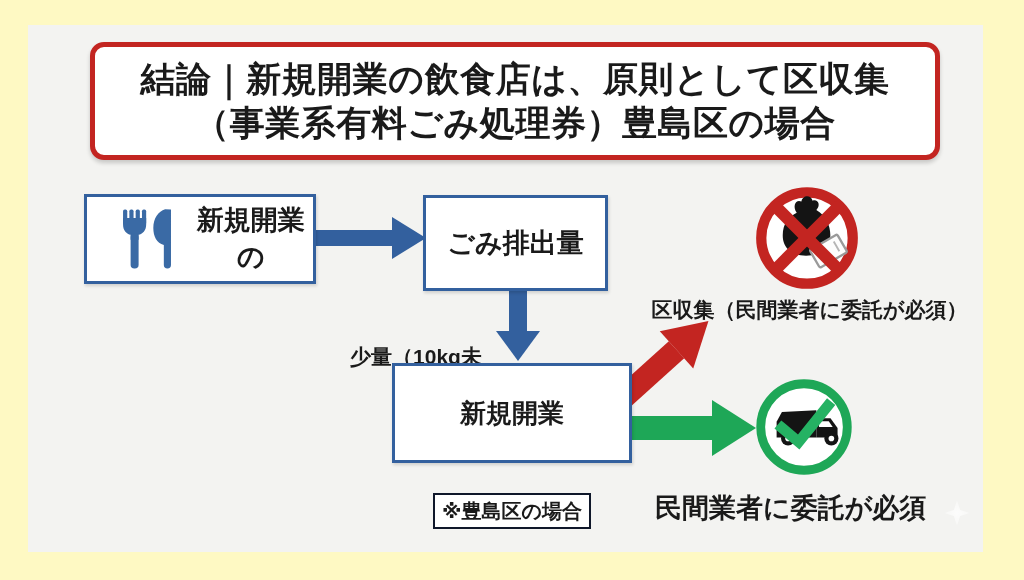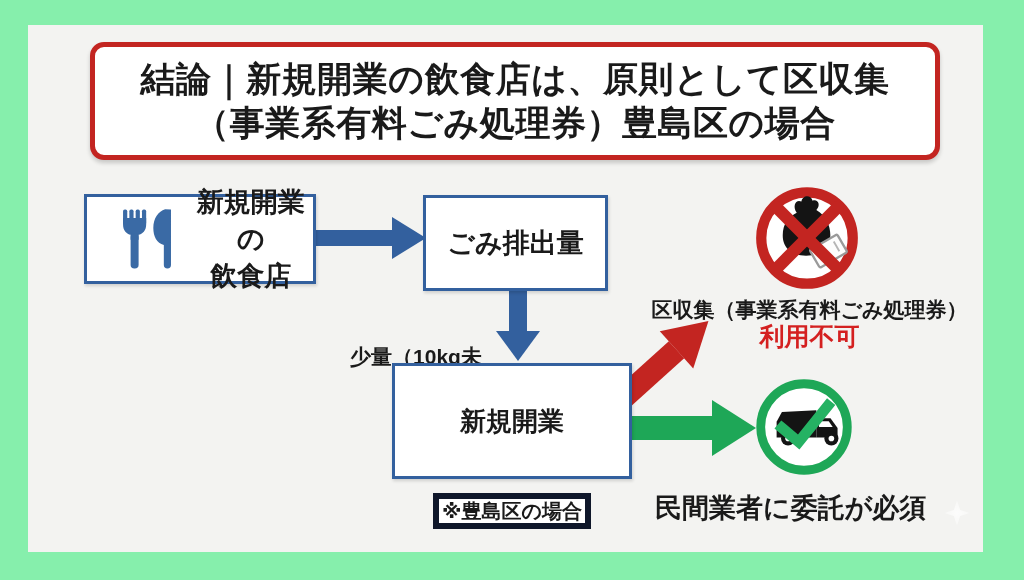--- a/index.html
+++ b/index.html
@@ -2,37 +2,37 @@
 <html style="--blue: #33609e; --blue-icon: #3a6aa5; --red: #c32521; --red-text: #d42020; --green: #1ea757; --green-check: #25b263; --ink: #1a1a1a; --slide-bg: #f3f3f1;"><head>
 <meta charset="utf-8">
 <style>
   :root{
     --blue:#33609e; --blue-icon:#3a6aa5; --red:#c32521; --red-text:#d42020;
     --green:#1ea757; --green-check:#25b263; --ink:#1a1a1a; --slide-bg:#f3f3f1;
   }
   html,body{margin:0;padding:0;}
   body{width:1024px;height:580px;overflow:hidden;background:#ffffff;
        font-family:"Liberation Sans","DejaVu Sans",sans-serif;color:var(--ink);}
-  #stage{position:relative;width:1024px;height:580px;background:#86efac;}
+  #stage{position:relative;width:1024px;height:580px;background:#fef9c3;}
   .slide-bg{position:absolute;left:28px;top:25px;width:955px;height:527px;background:var(--slide-bg);}
   .abs{position:absolute;}
   .title-box{left:90px;top:42px;width:850px;height:118px;background:#fff;
     border:5px solid var(--red);border-radius:14px;box-sizing:border-box;
     display:flex;flex-direction:column;align-items:center;justify-content:center;
     font-size:35px;font-weight:800;line-height:44px;text-align:center;letter-spacing:.5px;
     box-shadow:0 3px 4px rgba(0,0,0,.18);z-index:3;}
   .flow-box{background:#fff;border:3px solid var(--blue);box-sizing:border-box;
     display:flex;align-items:center;justify-content:center;text-align:center;
     font-weight:800;box-shadow:1px 2px 3px rgba(0,0,0,.15);z-index:2;}
   .box-restaurant{left:84px;top:194px;width:232px;height:90px;padding-left:31px;}
   .box-waste{left:423px;top:195px;width:185px;height:96px;}
-  .box-decision{left:392px;top:363px;width:240px;height:116px;flex-direction:column;}
+  .box-decision{left:392px;top:363px;width:240px;height:100px;flex-direction:column;}
   .two-line{display:flex;flex-direction:column;font-size:27px;line-height:37px;}
   .box-decision .line{font-size:26px;line-height:35px;}
-  .note-box{left:433px;top:493px;width:158px;height:36px;background:#fff;border:6px solid #0f172a;
+  .note-box{left:433px;top:493px;width:158px;height:36px;background:#fff;border:2px solid #0f172a;
     box-sizing:border-box;display:flex;align-items:center;justify-content:center;
     font-size:20px;font-weight:800;z-index:2;}
   .arrow-label{left:332px;top:307px;width:168px;text-align:center;font-size:21px;font-weight:800;z-index:2;margin-top:36px;}
   .denied-label{left:612px;top:297px;width:395px;text-align:center;z-index:2;}
   .denied-label .l1{font-size:21px;font-weight:800;line-height:25px;}
   .denied-label .l2{font-size:25px;font-weight:800;line-height:29px;color:var(--red-text);}
   .required-label{left:655px;top:490px;width:330px;text-align:left;font-size:27px;font-weight:800;z-index:2;}
   svg{display:block;}
   .arrow-svg{z-index:1;}
   .icon-svg{z-index:2;}
@@ -64,21 +64,20 @@
       <rect class="f-blueicon" x="6" y="4" width="5" height="18" rx="2"></rect>
       <rect class="f-blueicon" x="13.5" y="4" width="5" height="18" rx="2"></rect>
       <rect class="f-blueicon" x="21" y="4" width="5" height="18" rx="2"></rect>
       <rect class="f-blueicon" x="28.5" y="4" width="5" height="18" rx="2"></rect>
       <path class="f-blueicon" d="M6 14 L33.5 14 L33.5 22 C33.5 29 29 33 24.5 34 L24.5 40 L15 40 L15 34 C10.5 33 6 29 6 22 Z"></path>
       <rect class="f-blueicon" x="15" y="32" width="9.5" height="42" rx="4.5"></rect>
       <path class="f-blueicon" d="M63 4 L63 70 Q63 74 58.8 74 Q54.5 74 54.5 70 L54.5 46 C46 44 42 36 42 26 C42 14 48 6 56 3.5 Z"></path>
     </svg>
     <div class="two-line">
       <span>新規開業の</span>
-      <span>飲食店</span>
     </div>
   </div>
 
   <svg class="abs arrow-svg" style="left:314px;top:213px" width="114" height="50">
     <rect class="f-blue" x="0" y="17" width="78" height="16"></rect>
     <polygon class="f-blue" points="78,4 112,25 78,46"></polygon>
   </svg>
 
   <div class="abs flow-box box-waste">
     <div class="two-line">
@@ -117,22 +116,21 @@
     <g transform="rotate(-30 83 74)">
       <rect class="ticket" x="66" y="63" width="34" height="22" rx="2"></rect>
       <line class="ticket-dash" x1="75" y1="65" x2="75" y2="83" stroke-dasharray="3 3"></line>
       <line class="ticket-dash" x1="93" y1="68" x2="93" y2="80"></line>
     </g>
     <line class="x-red" x1="25" y1="25" x2="95" y2="95"></line>
     <line class="x-red" x1="95" y1="25" x2="25" y2="95"></line>
   </svg>
 
   <div class="abs denied-label">
-    <div class="l1">区収集（事業系有料ごみ処理券）</div>
-    <div class="l2">利用不可</div>
+    <div class="l1">区収集（民間業者に委託が必須）</div>
   </div>
 
   <svg class="abs icon-svg" style="left:751px;top:374px" width="106" height="106" viewBox="0 0 120 120">
     <circle class="ring-green" cx="60" cy="60" r="49"></circle>
     <path class="f-dark" d="M29 72 L29 54 L35 43 L74 41 L74 72 Z"></path>
     <path class="f-dark" d="M74 50 L90 50 L98 61 L98 72 L74 72 Z"></path>
     <path d="M77 53.5 L88 53.5 L92.5 60 L77 60 Z" fill="#ffffff"></path>
     <circle class="f-dark" cx="42" cy="73" r="8"></circle>
     <circle cx="42" cy="73" r="3.2" fill="#ffffff"></circle>
     <circle class="f-dark" cx="91" cy="73" r="8"></circle>

